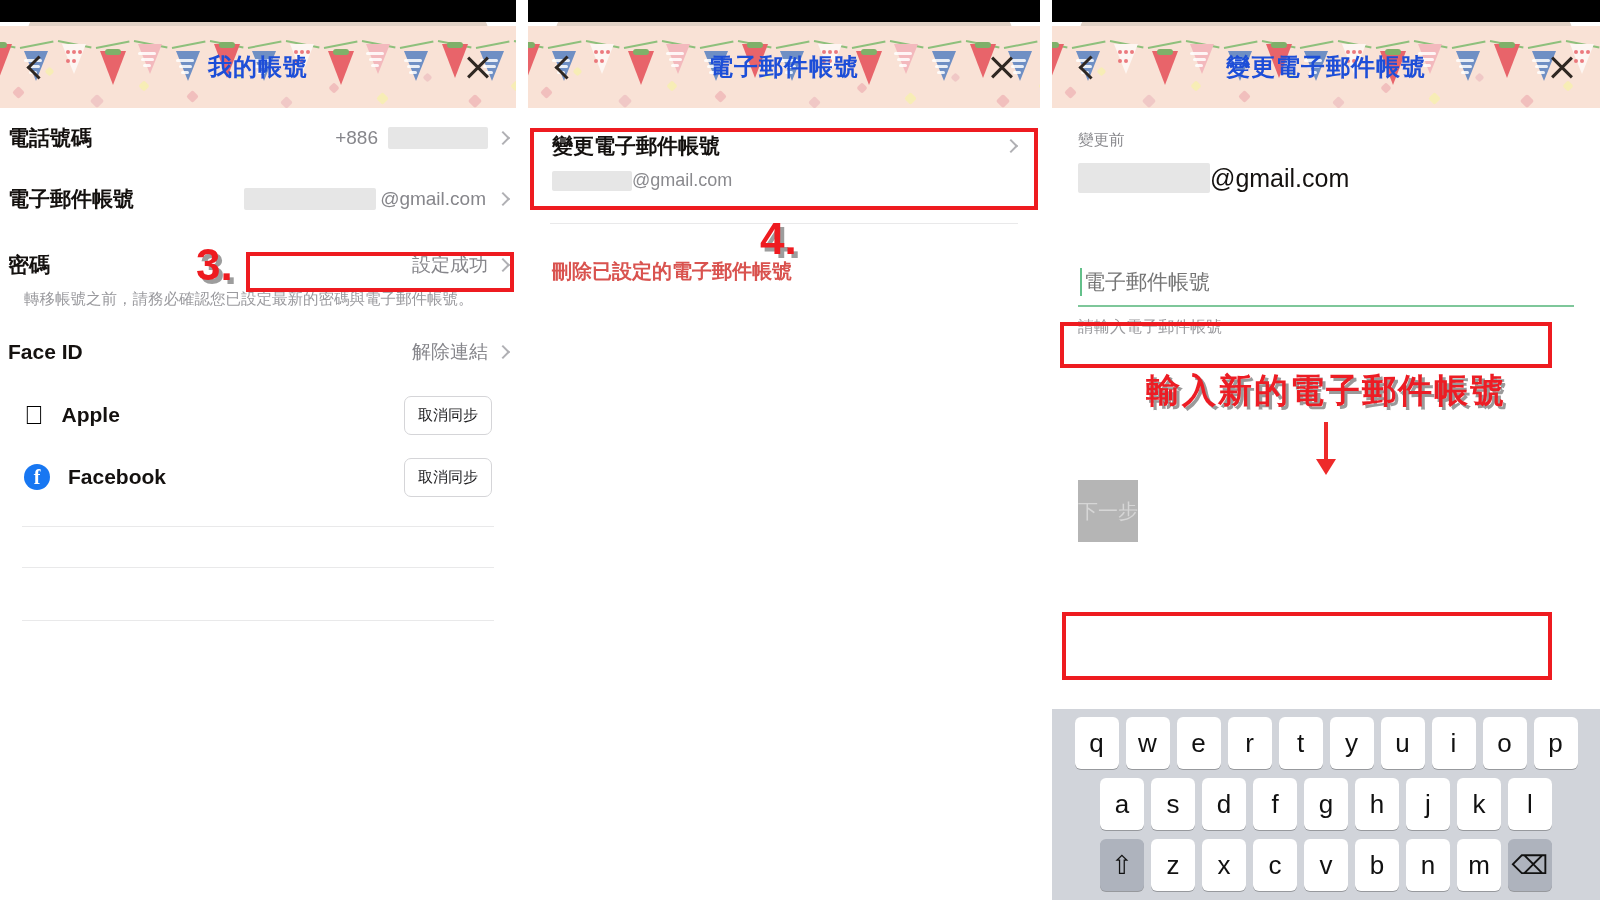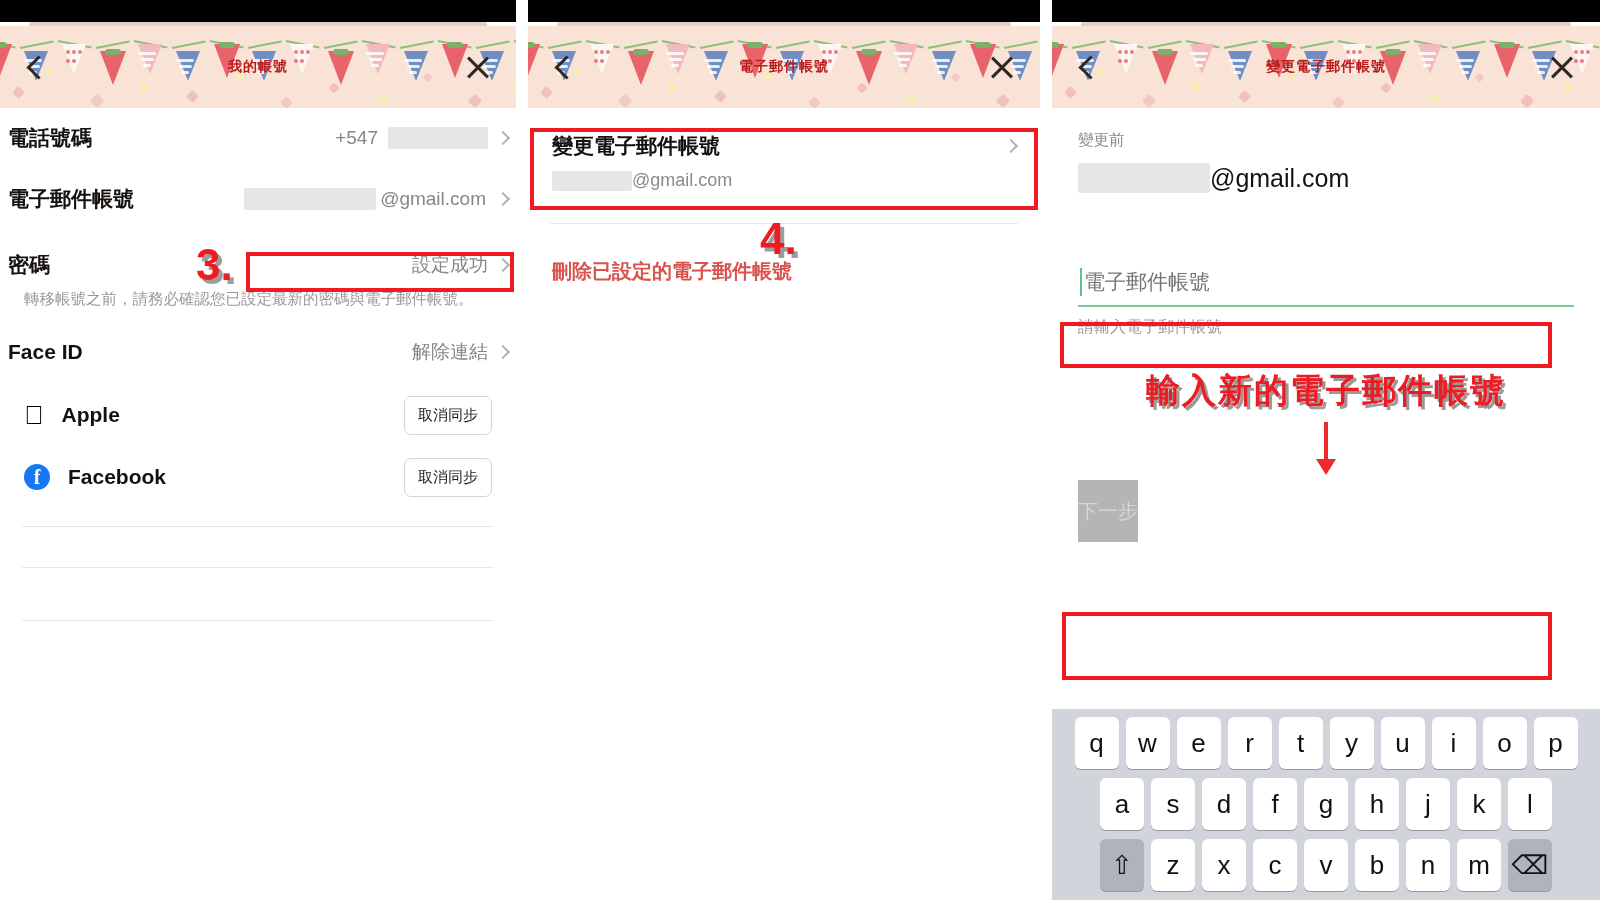--- a/index.html
+++ b/index.html
@@ -41,21 +41,21 @@
   .flag-dots  { border-left: 12px solid transparent; border-right: 12px solid transparent; border-top: 30px solid #fdf6f2; }
   .straw-leaf { position:absolute; width:16px; height:6px; background:#7fb069; border-radius:3px; }
   .confetti { border-radius: 2px; opacity: .85; }
   .c-pink  { background: #f0b9b9; }
   .c-yellow{ background: #f7eeb0; }
   .c-rose  { background: #eec3c3; }
 
   .hdr-title {
     position: absolute; top: 26px; left: 0; right: 0; height: 82px;
     display: flex; align-items: center; justify-content: center;
-    font-size: 14px; font-weight: 700; color: #b91c1c; z-index: 5;
+    font-size: 24px; font-weight: 700; color: #1d4ed8; z-index: 5;
     letter-spacing: 1px;
   }
   .hdr-back {
     position: absolute; top: 26px; left: 18px; height: 82px; width: 40px;
     display: flex; align-items: center; justify-content: center; z-index: 5;
   }
   .hdr-close {
     position: absolute; top: 26px; right: 16px; height: 82px; width: 44px;
     display: flex; align-items: center; justify-content: center; z-index: 5;
   }
@@ -248,21 +248,21 @@
     <div class="hdr-title">我的帳號</div>
     <div class="hdr-close">
       <div class="xmark"></div>
     </div>
 
     <div class="content">
 
       <div class="row" style="min-height:60px;">
         <div class="row-title">電話號碼</div>
         <div class="row-right">
-          <span>+547</span>
+          <span>+886</span>
           <span class="redact" style="width:100px;"></span>
           <span class="chev-r"></span>
         </div>
       </div>
 
       <div class="row" style="min-height:62px;">
         <div class="row-title">電子郵件帳號</div>
         <div class="row-right" style="gap:4px;">
           <span class="redact" style="width:132px;"></span>
           <span>@gmail.com</span>

